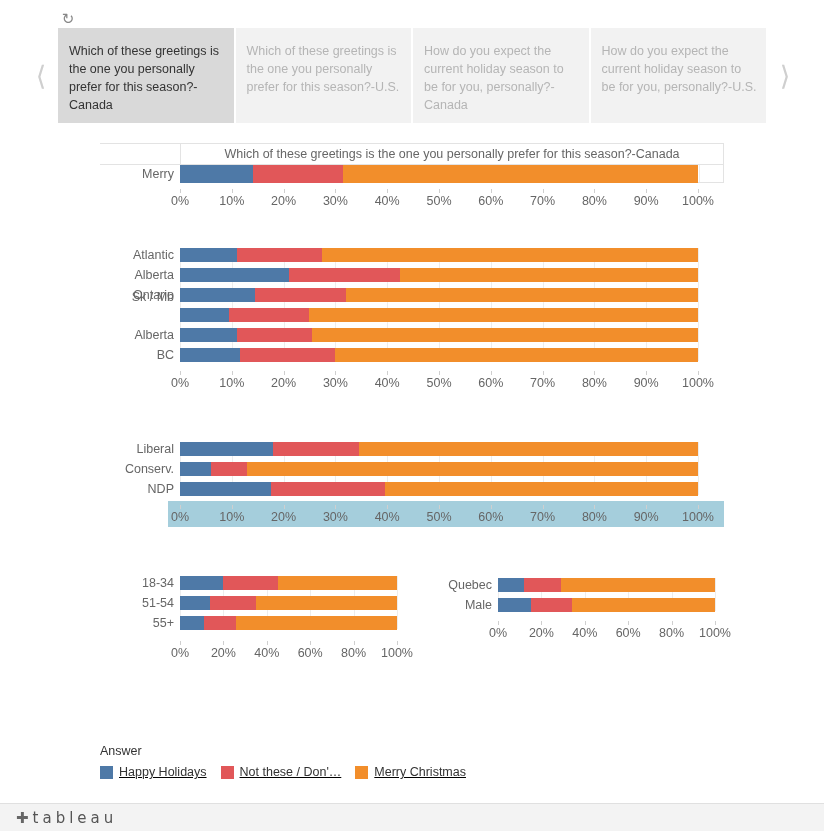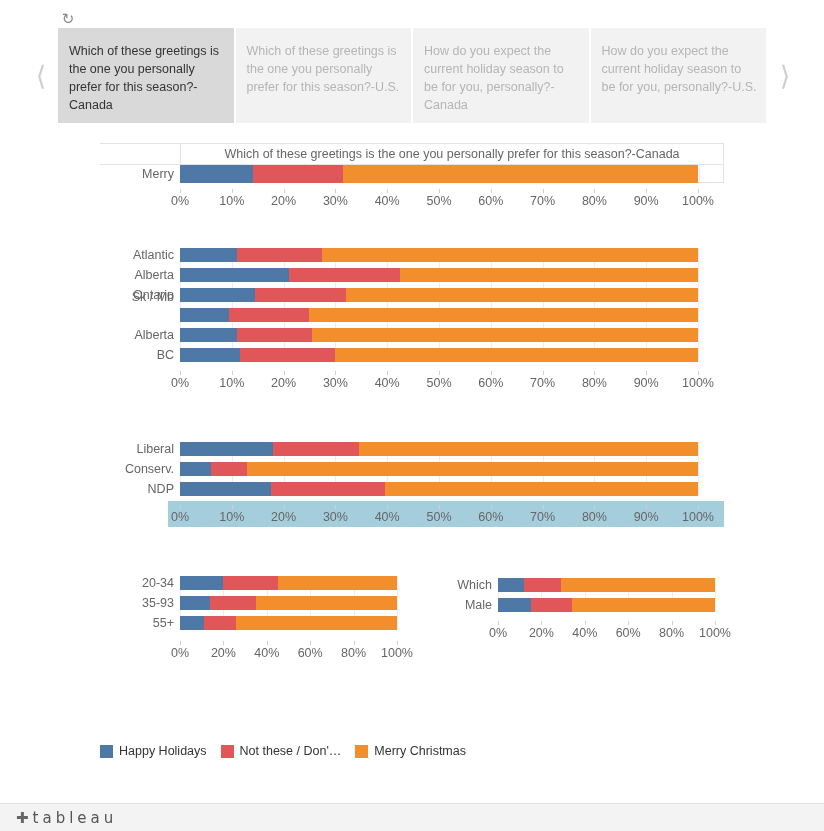--- a/index.html
+++ b/index.html
@@ -161,20 +161,21 @@
     font-size: 12.5px;
     color: #333333;
     margin-bottom: 7px;
   }
   .legend-items { display: flex; align-items: center; }
   .legend-item {
     display: flex;
     align-items: center;
     margin-right: 14px;
     cursor: pointer;
+    text-decoration: underline;
   }
   .swatch {
     width: 13px; height: 13px;
     margin-right: 6px;
     flex: none;
   }
   .legend-label {
     font-size: 12.5px;
     color: #333333;
     white-space: nowrap;
@@ -409,27 +410,27 @@
       </div>
       <div class="viz">
         <div class="plot baseline" style="left: 180px; top: 576px; width: 217px; height: 54px;">
           <div class="gridline" style="left: 0px;"></div>
           <div class="gridline" style="left: 43.4px;"></div>
           <div class="gridline" style="left: 86.8px;"></div>
           <div class="gridline" style="left: 130.2px;"></div>
           <div class="gridline" style="left: 173.6px;"></div>
           <div class="gridline" style="left: 217px;"></div>
         </div>
-        <div class="rowlabel" style="left: 0px; width: 174px; top: 575.5px; line-height: 15px;">20-34</div>
+        <div class="rowlabel" style="left: 0px; width: 174px; top: 575.5px; line-height: 15px;">18-34</div>
         <div class="bar" style="left: 180px; top: 576px; width: 217px; height: 14px;">
           <div class="seg" style="width: 43.4px; background: rgb(78, 121, 167);"></div>
           <div class="seg" style="width: 54.25px; background: rgb(225, 87, 89);"></div>
           <div class="seg" style="width: 119.35px; background: rgb(242, 142, 43);"></div>
         </div>
-        <div class="rowlabel" style="left: 0px; width: 174px; top: 595.5px; line-height: 15px;">35-93</div>
+        <div class="rowlabel" style="left: 0px; width: 174px; top: 595.5px; line-height: 15px;">51-54</div>
         <div class="bar" style="left: 180px; top: 596px; width: 217px; height: 14px;">
           <div class="seg" style="width: 30.38px; background: rgb(78, 121, 167);"></div>
           <div class="seg" style="width: 45.57px; background: rgb(225, 87, 89);"></div>
           <div class="seg" style="width: 141.05px; background: rgb(242, 142, 43);"></div>
         </div>
         <div class="rowlabel" style="left: 0px; width: 174px; top: 615.5px; line-height: 15px;">55+</div>
         <div class="bar" style="left: 180px; top: 616px; width: 217px; height: 14px;">
           <div class="seg" style="width: 23.87px; background: rgb(78, 121, 167);"></div>
           <div class="seg" style="width: 32.55px; background: rgb(225, 87, 89);"></div>
           <div class="seg" style="width: 160.58px; background: rgb(242, 142, 43);"></div>
@@ -451,21 +452,21 @@
       </div>
       <div class="viz">
         <div class="plot baseline" style="left: 498px; top: 578px; width: 217px; height: 34px;">
           <div class="gridline" style="left: 0px;"></div>
           <div class="gridline" style="left: 43.4px;"></div>
           <div class="gridline" style="left: 86.8px;"></div>
           <div class="gridline" style="left: 130.2px;"></div>
           <div class="gridline" style="left: 173.6px;"></div>
           <div class="gridline" style="left: 217px;"></div>
         </div>
-        <div class="rowlabel" style="left: 0px; width: 492px; top: 577.5px; line-height: 15px;">Which</div>
+        <div class="rowlabel" style="left: 0px; width: 492px; top: 577.5px; line-height: 15px;">Quebec</div>
         <div class="bar" style="left: 498px; top: 578px; width: 217px; height: 14px;">
           <div class="seg" style="width: 26.04px; background: rgb(78, 121, 167);"></div>
           <div class="seg" style="width: 36.89px; background: rgb(225, 87, 89);"></div>
           <div class="seg" style="width: 154.07px; background: rgb(242, 142, 43);"></div>
         </div>
         <div class="rowlabel" style="left: 0px; width: 492px; top: 597.5px; line-height: 15px;">Male</div>
         <div class="bar" style="left: 498px; top: 598px; width: 217px; height: 14px;">
           <div class="seg" style="width: 32.55px; background: rgb(78, 121, 167);"></div>
           <div class="seg" style="width: 41.23px; background: rgb(225, 87, 89);"></div>
           <div class="seg" style="width: 143.22px; background: rgb(242, 142, 43);"></div>
@@ -481,20 +482,21 @@
           <div class="tick" style="left: 130.2px; top: 1px;">60%</div>
           <div class="tickmark" style="left: 173.6px; top: -4px;"></div>
           <div class="tick" style="left: 173.6px; top: 1px;">80%</div>
           <div class="tickmark" style="left: 217px; top: -4px;"></div>
           <div class="tick" style="left: 217px; top: 1px;">100%</div>
         </div>
       </div>
     </div>
 
   <div class="legend">
+    <div class="legend-title">Answer</div>
     <div class="legend-items">
       <div class="legend-item">
         <span class="swatch" style="background: rgb(78, 121, 167);"></span>
         <span class="legend-label">Happy Holidays</span>
       </div>
       <div class="legend-item">
         <span class="swatch" style="background: rgb(225, 87, 89);"></span>
         <span class="legend-label">Not these / Don'…</span>
       </div>
       <div class="legend-item">

